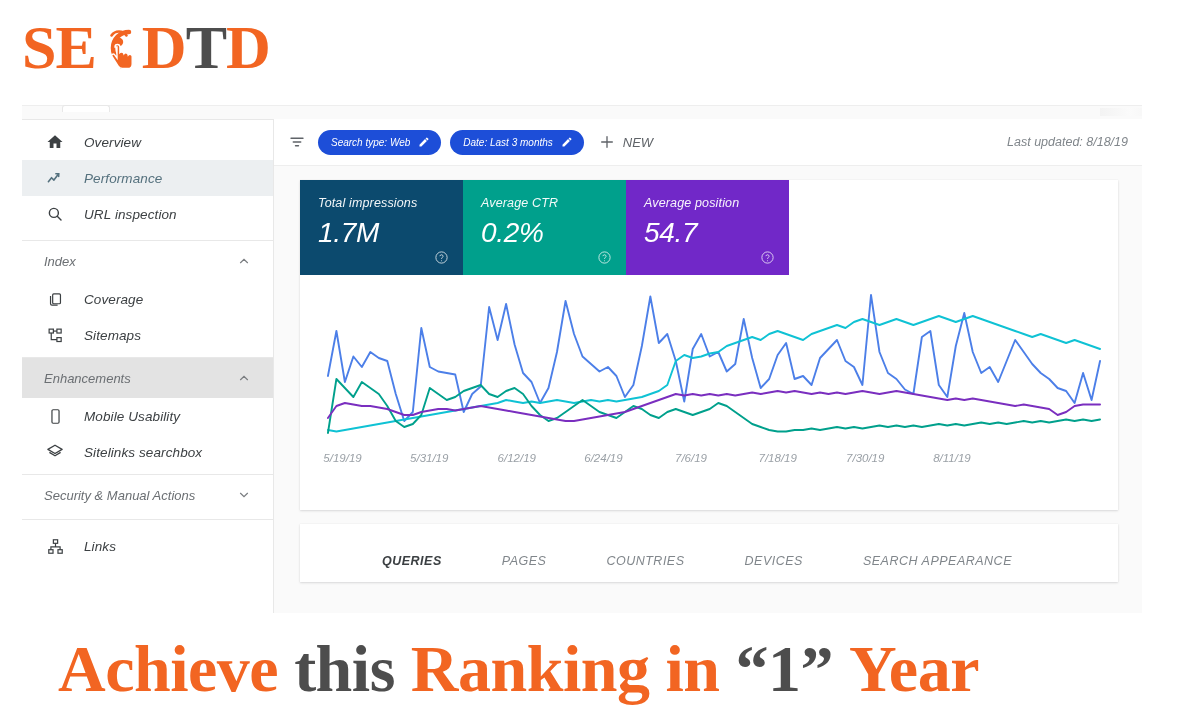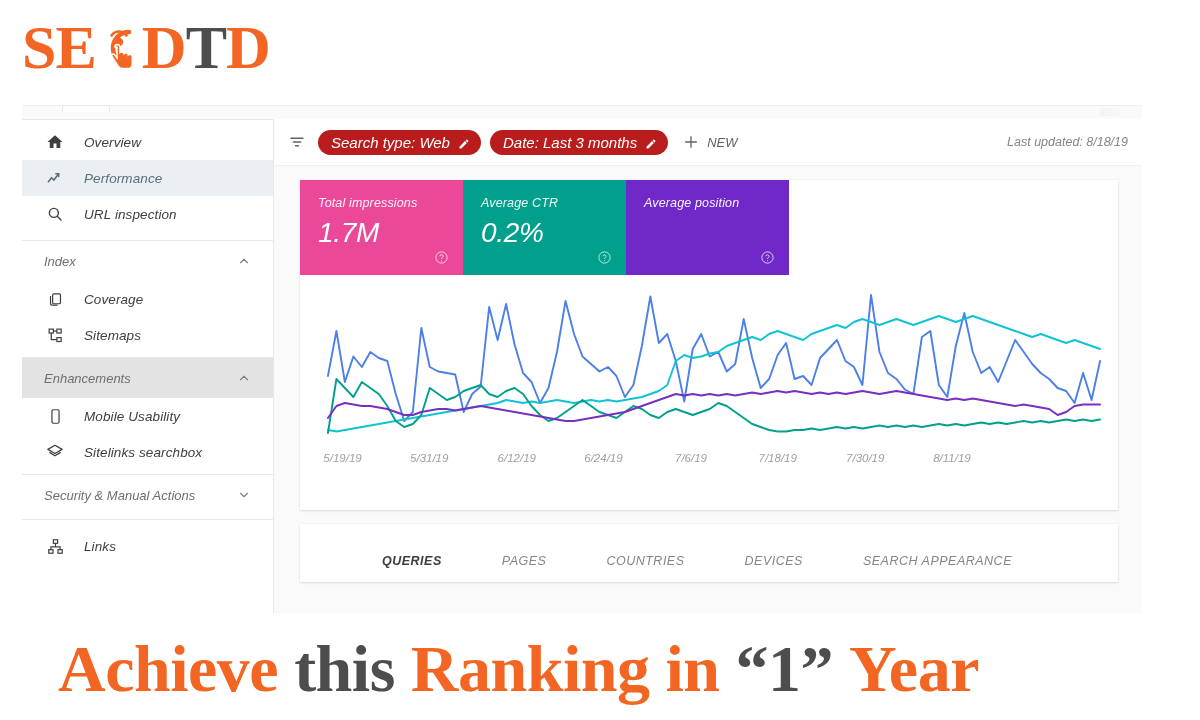--- a/index.html
+++ b/index.html
@@ -79,21 +79,21 @@
 
   .toolbar{
     position:relative;height:46px;background:#ffffff;
     display:flex;align-items:center;padding:0 0 0 10px;
     border-bottom:1px solid #eeeeee;
   }
   .filter-ico{width:26px;height:26px;display:flex;align-items:center;justify-content:center;margin-right:8px;color:#5f6368;cursor:pointer;}
   .chip{
     display:inline-flex;align-items:center;gap:8px;
     height:25px;padding:0 11px 0 13px;border-radius:13px;
-    background:#b91c1c;color:#ffffff;font-size:15px;margin-right:9px;cursor:pointer;
+    background:#1d4ed8;color:#ffffff;font-size:10px;margin-right:9px;cursor:pointer;
     white-space:nowrap;
     justify-content:space-between;
   }
   .chip .pencil{width:12px;height:12px;flex:0 0 auto;}
   .new-btn{display:inline-flex;align-items:center;gap:8px;margin-left:6px;color:#5f6368;font-size:13px;cursor:pointer;}
   .plus{width:16px;height:16px;}
   .last-upd{margin-left:auto;margin-right:14px;color:#80868b;font-size:12.5px;white-space:nowrap;}
 
   
   .chart-card{
@@ -330,21 +330,21 @@
             </svg>
         </span>
         <span>NEW</span>
       </span>
 
       <span class="last-upd">Last updated: 8/18/19</span>
     </div>
 
     <div class="chart-card">
       <div class="metrics">
-        <div class="metric" style="background: #ec4899;">
+        <div class="metric" style="background: #0c4a6e;">
           <div class="m-lbl">Total impressions</div>
           <div class="m-val">1.7M</div>
           <span class="m-help">
             <svg width="15" height="15" viewBox="0 0 24 24" fill="none" stroke="#ffffff" stroke-width="1.6">
                 <circle cx="12" cy="12" r="9"></circle>
                 <path d="M9.5 9.2a2.6 2.6 0 0 1 5 .9c0 1.8-2.5 2-2.5 3.6" stroke-linecap="round"></path>
                 <circle cx="12" cy="17.2" r=".9" fill="#ffffff" stroke="none"></circle>
               </svg>
           </span>
         </div>
@@ -354,20 +354,21 @@
           <span class="m-help">
             <svg width="15" height="15" viewBox="0 0 24 24" fill="none" stroke="#ffffff" stroke-width="1.6">
                 <circle cx="12" cy="12" r="9"></circle>
                 <path d="M9.5 9.2a2.6 2.6 0 0 1 5 .9c0 1.8-2.5 2-2.5 3.6" stroke-linecap="round"></path>
                 <circle cx="12" cy="17.2" r=".9" fill="#ffffff" stroke="none"></circle>
               </svg>
           </span>
         </div>
         <div class="metric" style="background: rgb(113, 40, 200);">
           <div class="m-lbl">Average position</div>
+          <div class="m-val">54.7</div>
           <span class="m-help">
             <svg width="15" height="15" viewBox="0 0 24 24" fill="none" stroke="#ffffff" stroke-width="1.6">
                 <circle cx="12" cy="12" r="9"></circle>
                 <path d="M9.5 9.2a2.6 2.6 0 0 1 5 .9c0 1.8-2.5 2-2.5 3.6" stroke-linecap="round"></path>
                 <circle cx="12" cy="17.2" r=".9" fill="#ffffff" stroke="none"></circle>
               </svg>
           </span>
         </div>
         <div class="metric blank"></div>
       </div>

